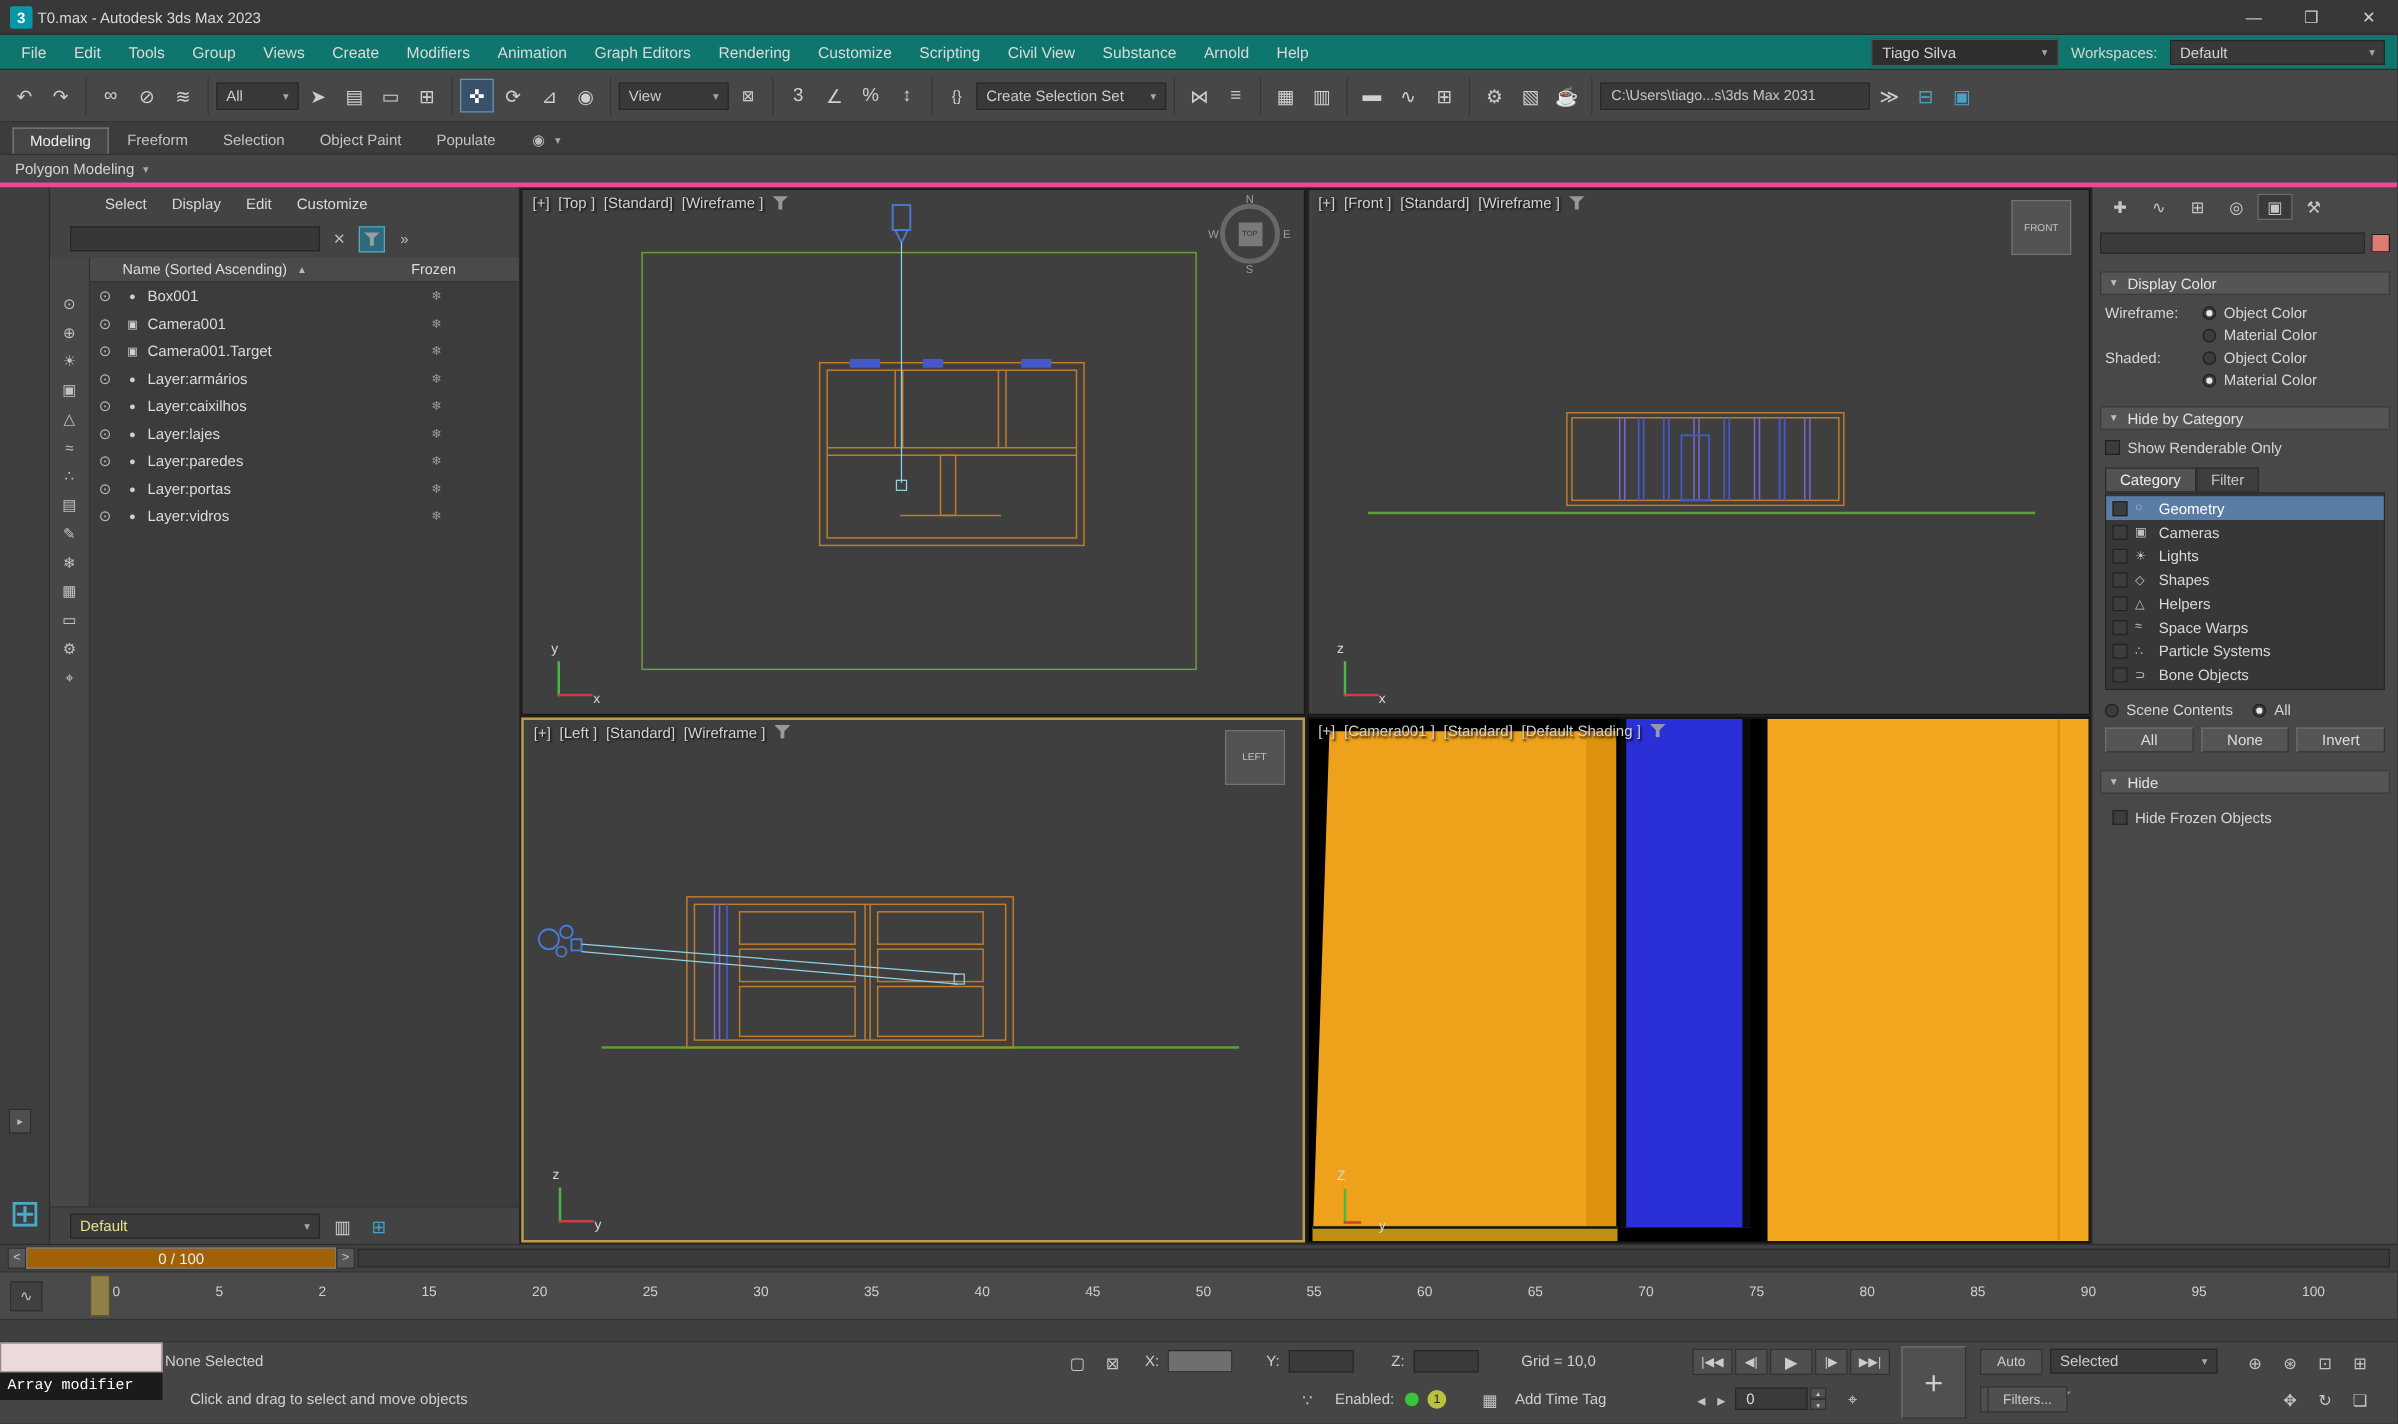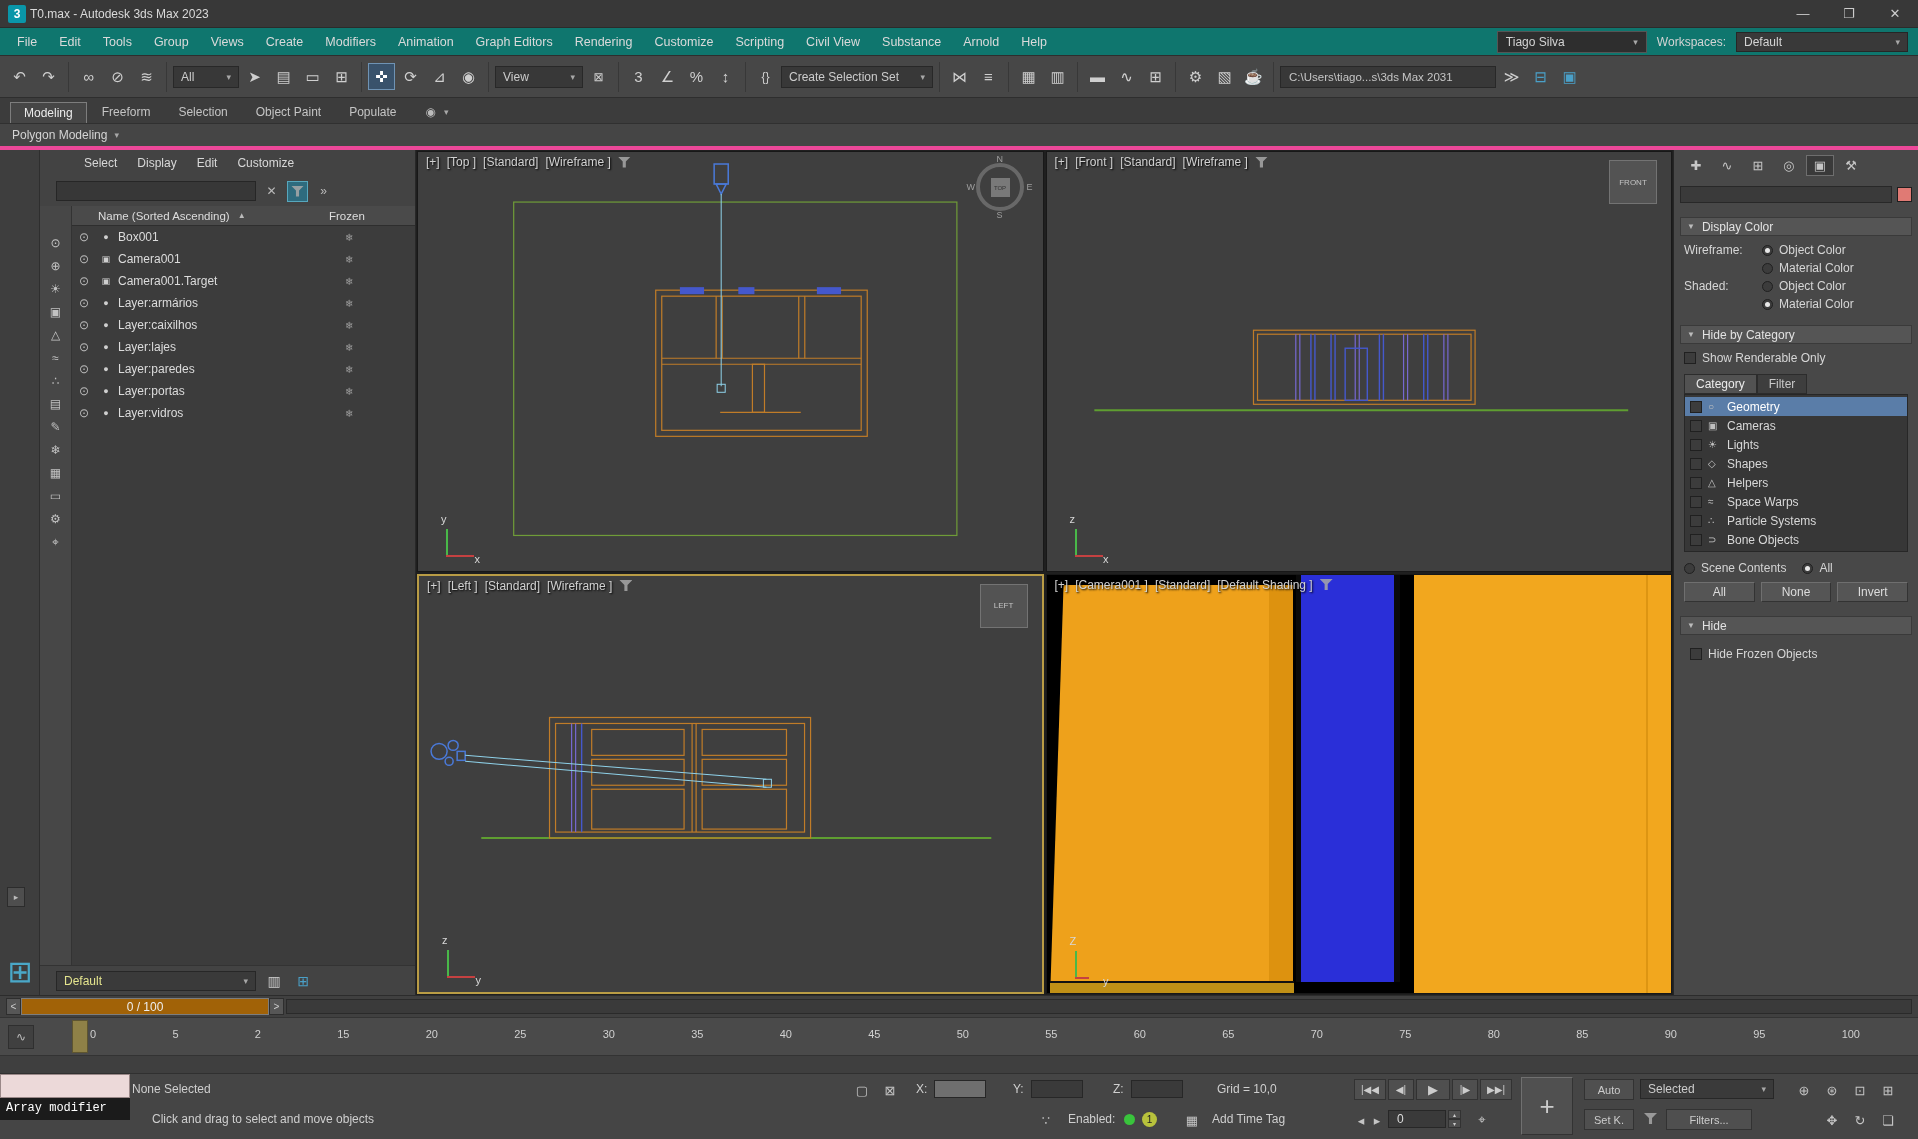--- a/index.html
+++ b/index.html
@@ -787,21 +787,21 @@
       <span class="sb-ico" style="left:1222px;width:14px">◂</span>
       <span class="sb-ico" style="left:1238px;width:14px">▸</span>
       <span class="framefield" style="left:1256px;width:58px">0</span>
       <span class="spin" style="left:1316px">
         <span>▴</span>
         <span>▾</span>
       </span>
       <span class="sb-ico" style="left:1338px">⌖</span>
       <span class="sb-btn txt" style="left:1452px;width:50px">Set K.</span>
       <span class="kfunnel funnel" style="left:1512px"></span>
-      <span class="sb-btn txt" style="left:1534px;width:86px">Filters...</span>
+      <span class="sb-btn txt" style="left:1458px;width:64px">Filters...</span>
       <span class="sb-ico" style="left:1688px">✥</span>
       <span class="sb-ico" style="left:1716px">↻</span>
       <span class="sb-ico" style="left:1744px">❏</span>
     </div>
 
     <span class="bigkey">+</span>
   </div>
 
 </div>
 

